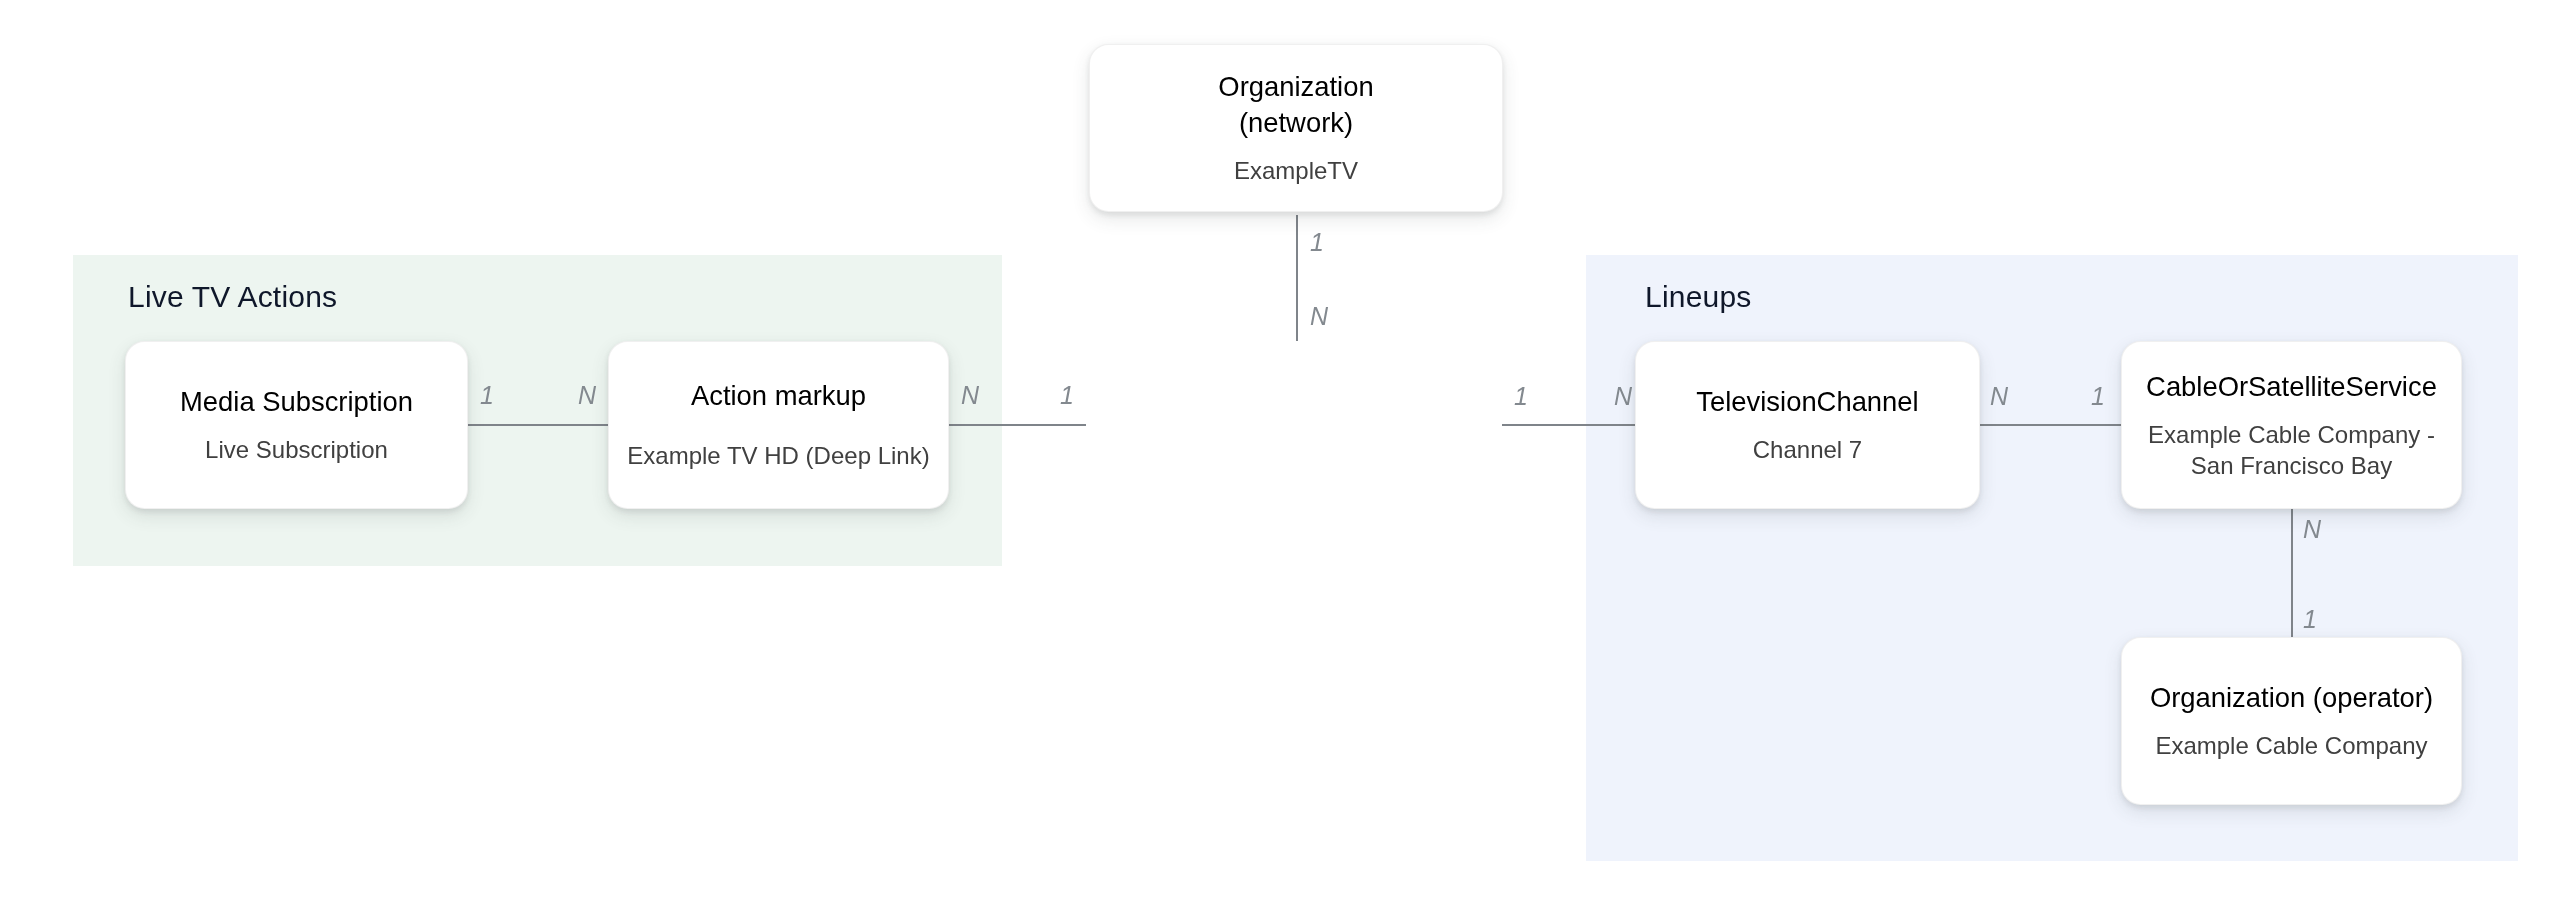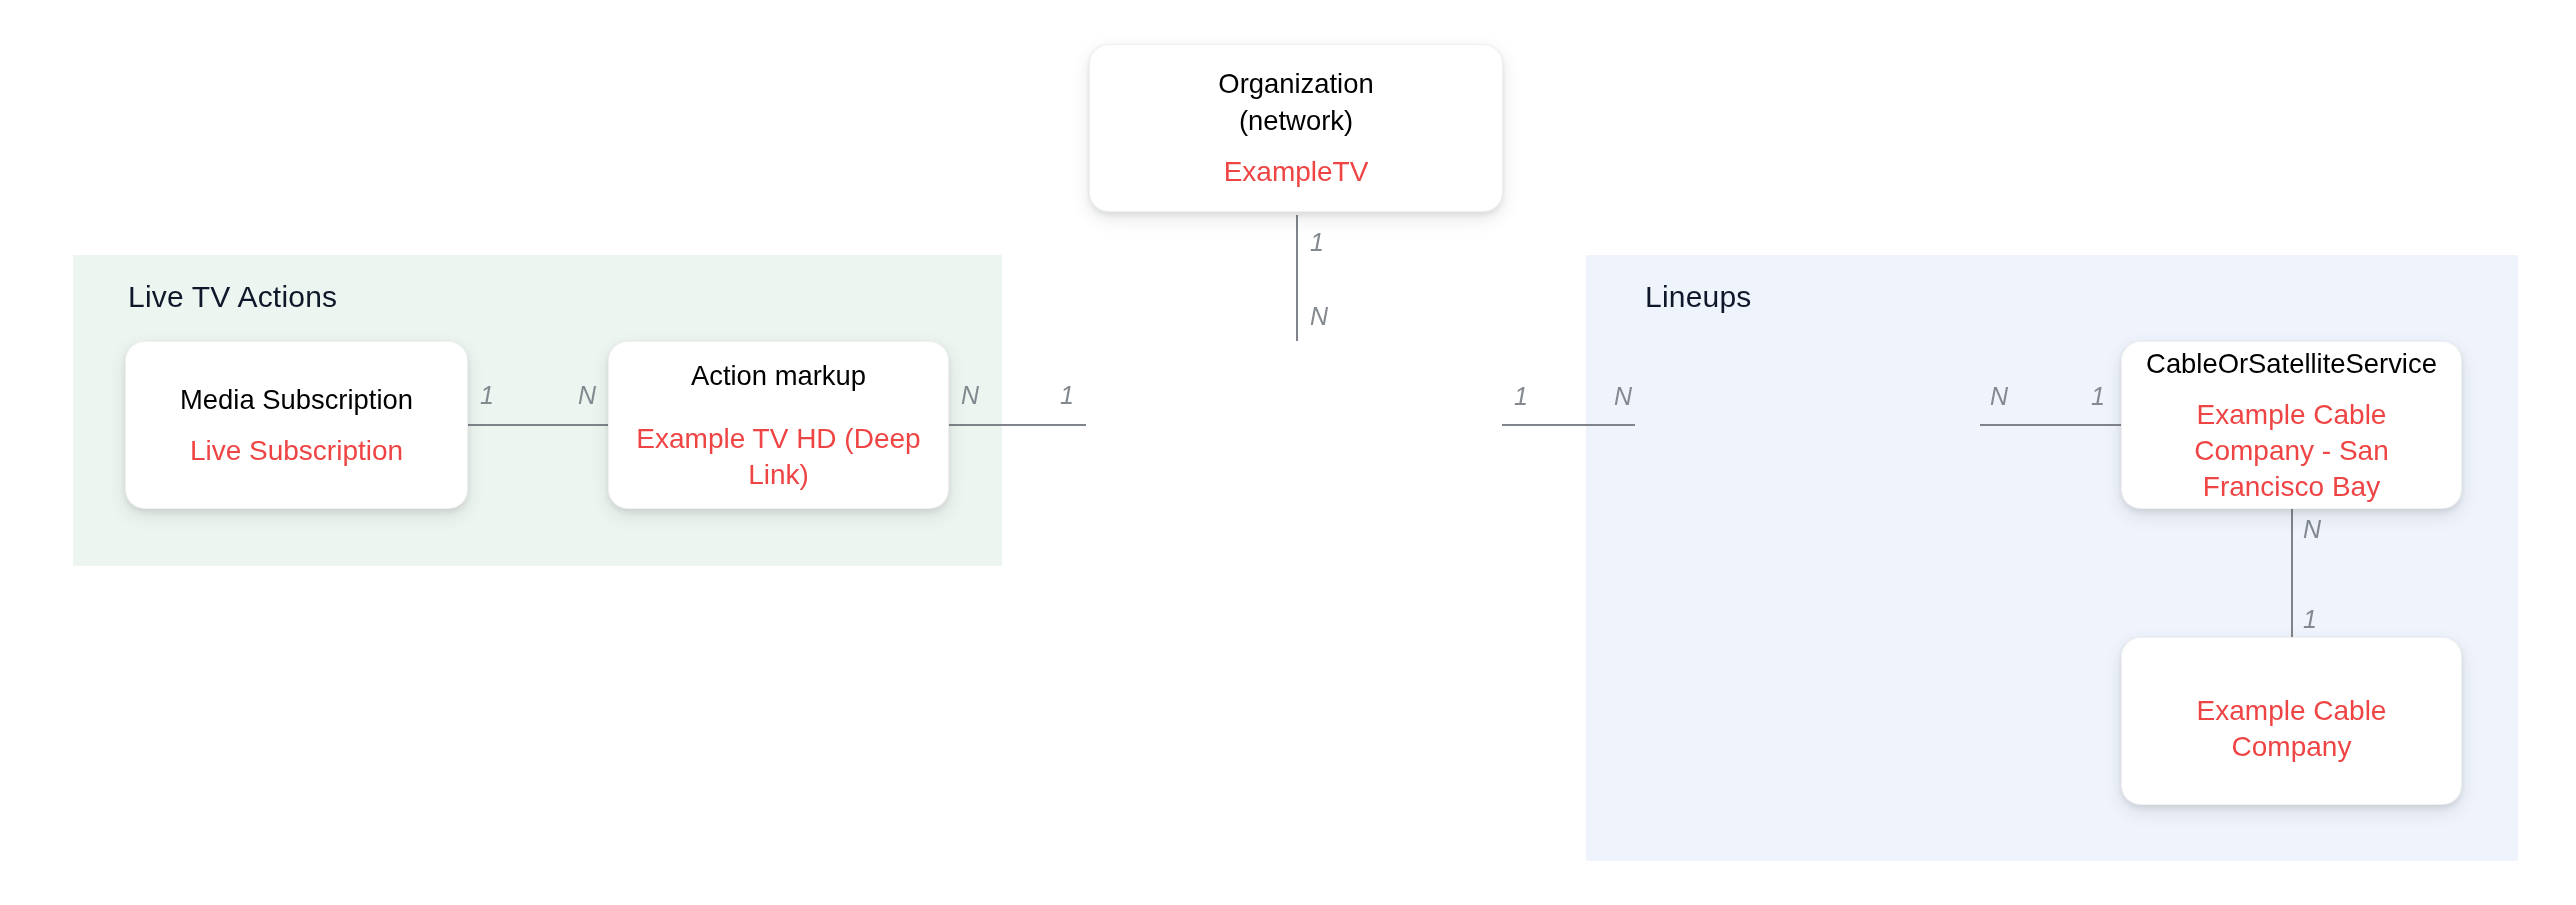--- a/index.html
+++ b/index.html
@@ -45,23 +45,23 @@
     padding: 8.8px 12.4px;
   }
   .node-title {
     font-size: 27.4px;
     line-height: 1.32;
     color: #000000;
     white-space: nowrap;
   }
   .node-subtitle {
     margin-top: 15px;
-    font-size: 28px;
+    font-size: 24px;
     line-height: 1.28;
-    color: #ef4444;
+    color: #404040;
   }
   
   #n-org-network .node-title {
     white-space: normal;
     max-width: 234px;
   }
   #n-org-network        { left: 1089px; top: 44px;  width: 414px; height: 168px; }
   #n-media-subscription { left: 125px;  top: 341px; width: 343px; height: 168px; }
   #n-action-markup      { left: 608px;  top: 341px; width: 341px; height: 168px; gap: 12px; }
   #n-broadcast-service  { left: 1086px; top: 341px; width: 416px; height: 168px; }
@@ -144,24 +144,29 @@
     <div class="node-title">Media Subscription</div>
     <div class="node-subtitle">Live Subscription</div>
   </div>
 
   <div class="node" id="n-action-markup">
     <div class="node-title">Action markup</div>
     <div class="node-subtitle">Example TV HD (Deep Link)</div>
   </div>
 
 
+  <div class="node" id="n-television-channel">
+    <div class="node-title">TelevisionChannel</div>
+    <div class="node-subtitle">Channel 7</div>
+  </div>
 
   <div class="node" id="n-cable-service">
     <div class="node-title">CableOrSatelliteService</div>
     <div class="node-subtitle">Example Cable Company - San Francisco Bay</div>
   </div>
 
   <div class="node" id="n-org-operator">
+    <div class="node-title">Organization (operator)</div>
     <div class="node-subtitle">Example Cable Company</div>
   </div>
 
 </div>
 
 
 </body></html>

